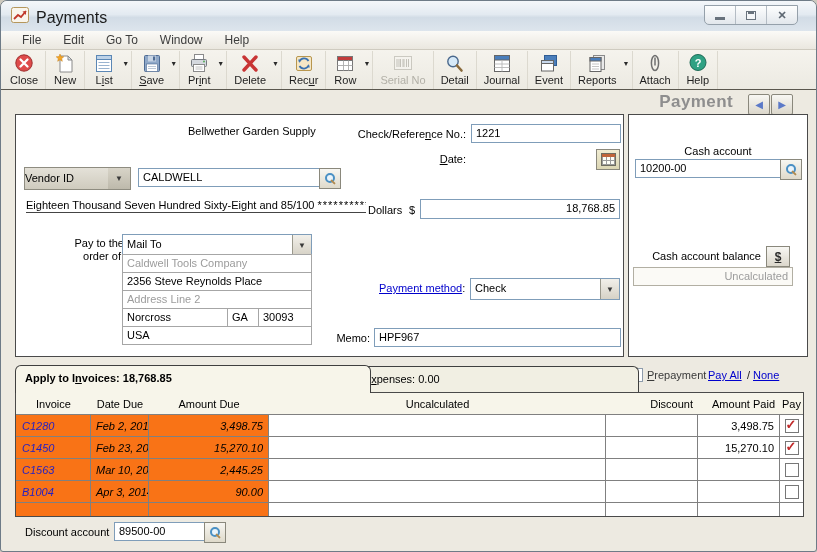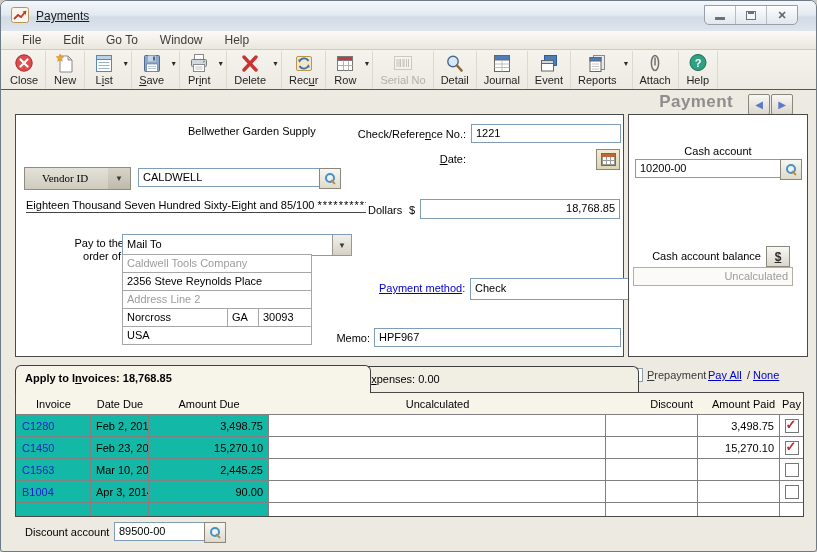--- a/index.html
+++ b/index.html
@@ -2,21 +2,21 @@
 <html><head>
 <meta charset="utf-8">
 <style>
   html,body{margin:0;padding:0;}
   body{width:817px;height:552px;position:relative;font-family:"Liberation Sans",sans-serif;font-size:11px;background:#CDC9BE;overflow:hidden;}
   .window{position:absolute;inset:0;border:1px solid #6E7B87;border-radius:7px 7px 3px 3px;background:#EDEAE1;overflow:hidden;}
 
   
   .titlebar{position:absolute;top:0;left:0;right:0;height:30px;background:linear-gradient(180deg,#F4F7FA 0%,#E3EAF1 45%,#D2DCE6 55%,#DDE5ED 100%);border-bottom:1px solid #BFC9D2;}
   .title-icon{position:absolute;left:10px;top:6px;width:18px;height:16px;}
-  .title-text{position:absolute;left:35px;top:8px;font-size:12px;color:#1C1C1C;text-decoration:underline;}
+  .title-text{position:absolute;left:35px;top:8px;font-size:16px;color:#1C1C1C;}
   .winbtns{position:absolute;right:18px;top:4px;display:flex;border:1px solid #95A0AA;border-radius:0 0 5px 5px;overflow:hidden;background:linear-gradient(180deg,#FDFEFE,#E2E7EC);}
   .winbtn{width:30px;height:18px;display:flex;align-items:center;justify-content:center;border-right:1px solid #B4BCC4;cursor:default;}
   .winbtn:last-child{border-right:none;}
   .g-min{width:10px;height:3px;background:#68727C;margin-top:7px;}
   .g-res{width:8px;height:7px;border:1px solid #68727C;position:relative;background:#F4F6F8;}
   .g-res::before{content:'';position:absolute;left:1px;right:1px;top:0;height:2px;background:#68727C;}
   .g-x{font-size:11px;color:#5E6872;font-weight:bold;line-height:1;}
 
   
   .menubar{position:absolute;top:30px;left:0;right:0;height:18px;background:linear-gradient(180deg,#FBFAF7,#EAE7DF);border-bottom:1px solid #CFCBC0;display:flex;align-items:center;padding-left:10px;color:#3D3D3D;font-size:12px;}
@@ -47,21 +47,21 @@
   .mag{position:relative;width:14px;height:13px;display:block;}
   .mag::before{content:'';position:absolute;left:2px;top:1px;width:6px;height:6px;border:2px solid #4A90C4;border-radius:50%;background:#EAF4FB;}
   .mag::after{content:'';position:absolute;right:1px;bottom:2px;width:6px;height:2px;background:#B08A50;transform:rotate(45deg);border-radius:1px;}
   .chev-btn{position:absolute;right:0;top:0;bottom:0;width:18px;background:linear-gradient(180deg,#F2F0EA,#D6D2C6);border-left:1px solid #9A988C;display:flex;align-items:center;justify-content:center;font-size:8px;color:#3A3A3A;}
   a.lnk{color:#0000CC;text-decoration:underline;cursor:pointer;}
 
   
   .check-box{position:absolute;left:14px;top:113px;width:607px;height:241px;background:#fff;border:1px solid #4A4A4A;}
   .cash-panel{position:absolute;left:627px;top:113px;width:178px;height:241px;background:#fff;border:1px solid #4A4A4A;}
   .words-line{position:absolute;left:10px;top:84px;width:340px;border-bottom:1px solid #444;padding-bottom:1px;white-space:nowrap;overflow:hidden;}
-  .combo{position:absolute;background:#fff;border:1px solid #7F9DB9;padding-left:40px;}
+  .combo{position:absolute;background:#fff;border:1px solid #7F9DB9;}
   .combo .val{position:absolute;left:4px;top:3px;right:20px;white-space:nowrap;overflow:hidden;}
   .addr{position:absolute;background:#fff;border:1px solid #A6A6A6;padding:2px 4px;line-height:13px;white-space:nowrap;overflow:hidden;}
   .gray-text{color:#9C9C9C;}
   .cal-btn{position:absolute;width:22px;height:19px;background:linear-gradient(180deg,#F0ECD2,#DCD6B4);border:1px solid #8A887C;display:flex;align-items:center;justify-content:center;}
   .cal-icon{width:13px;height:11px;background:
       linear-gradient(180deg,#C0643A 0 3px,transparent 3px),
       repeating-linear-gradient(90deg,#9A9A9A 0 1px,transparent 1px 4px),
       repeating-linear-gradient(0deg,#9A9A9A 0 1px,transparent 1px 4px);
       background-color:#FDFDF6;border:1px solid #6E6C60;}
   .dollar-btn{position:absolute;width:22px;height:19px;background:linear-gradient(180deg,#F8F7F3,#DBD7CB);border:1px solid #8A887C;display:flex;align-items:center;justify-content:center;font-weight:bold;font-size:12px;color:#2A2A2A;text-decoration:underline;}
@@ -79,21 +79,21 @@
 
   
   .grid-wrap{position:absolute;left:14px;top:391px;width:787px;border:1px solid #4A4A4A;background:#fff;z-index:2;}
   .t-head{display:grid;grid-template-columns:75px 58px 120px 1fr 92px 82px 23px;height:21px;background:#F7F5EA;border-bottom:1px solid #808080;align-items:center;}
   .t-head .h{white-space:nowrap;overflow:hidden;text-align:center;}
   .t-head .h.r{text-align:right;padding-right:5px;}
   .t-row{display:grid;grid-template-columns:75px 58px 120px 1fr 92px 82px 23px;height:21px;border-bottom:1px solid #808080;}
   .t-row.short{height:13px;border-bottom:none;}
   .cell{border-right:1px solid #808080;display:flex;align-items:center;white-space:nowrap;overflow:hidden;box-sizing:border-box;}
   .cell:last-child{border-right:none;}
-  .cell.ro{background:#14b8a6;}
+  .cell.ro{background:#f97316;font-style:italic;}
   .cell.c-inv{padding-left:6px;color:#1F1FC8;}
   .cell.c-date{padding-left:5px;}
   .cell.num{justify-content:flex-end;padding-right:5px;}
   .cell.c-pay{justify-content:center;}
   .chk{width:12px;height:12px;background:#fff;border:1px solid #777;position:relative;}
   .chk.checked::after{content:'✓';position:absolute;left:0px;top:-3px;color:#C02A2A;font-weight:bold;font-size:13px;}
 
   
   .foot-lab{position:absolute;left:24px;top:525px;}
   .foot-fld{position:absolute;left:113px;top:521px;width:82px;height:13px;}
@@ -323,21 +323,21 @@
 
     <div class="lab right" style="left:300px;top:13px;width:150px;">Check/Refere<u>n</u>ce No.:</div>
     <div class="fld" style="left:455px;top:9px;width:140px;height:13px;">1221</div>
 
     <div class="lab right" style="left:380px;top:38px;width:70px;"><u>D</u>ate:</div>
     <div class="cal-btn" style="left:580px;top:34px;">
         <span class="cal-icon"></span>
       </div>
 
     <div style="position:absolute;left:8px;top:52px;width:84px;height:21px;background:linear-gradient(180deg,#E4E1D8,#CFCBBE);border:1px solid #8E8C80;">
-      <span style="position:absolute;left:17px;top:4px;font-family:Liberation Serif, serif;">Vendor ID</span>
+      <span style="position:absolute;left:0;top:4px;">Vendor ID</span>
     </div>
     <div style="position:absolute;left:92px;top:52px;width:22px;height:21px;background:linear-gradient(180deg,#D8D4C8,#BDB9AB);border:1px solid #8E8C80;border-left:none;display:flex;align-items:center;justify-content:center;font-size:8px;color:#3A3A3A;">
         <span>▼</span>
       </div>
     <div class="fld" style="left:122px;top:53px;width:176px;height:13px;">CALDWELL</div>
     <div class="lookup-btn" style="left:303px;top:53px;height:19px;">
         <span class="mag"></span>
       </div>
 
     <div class="words-line">

